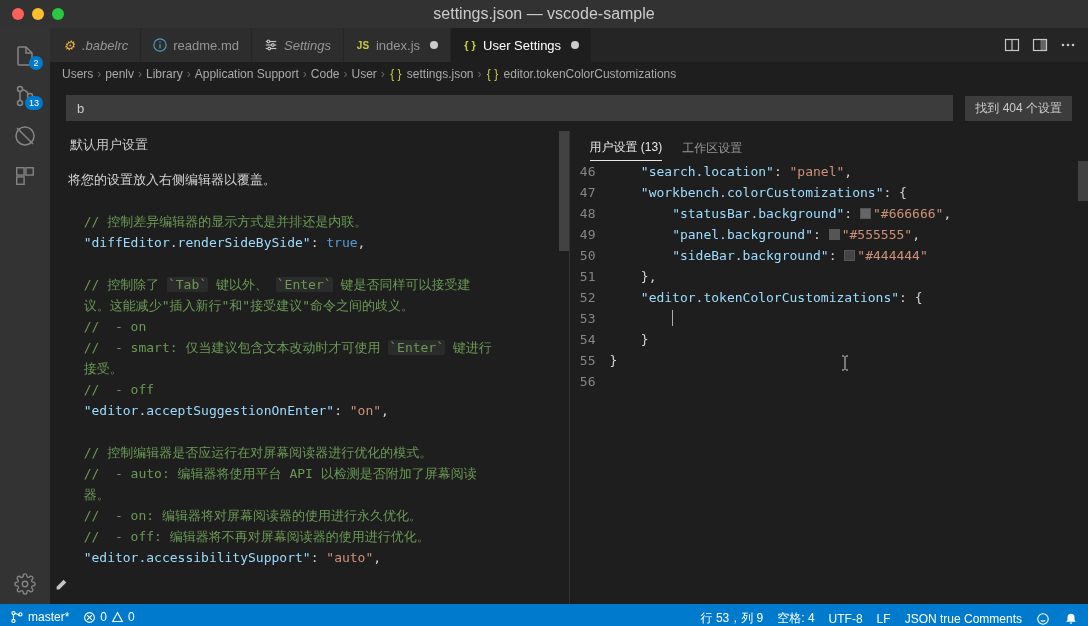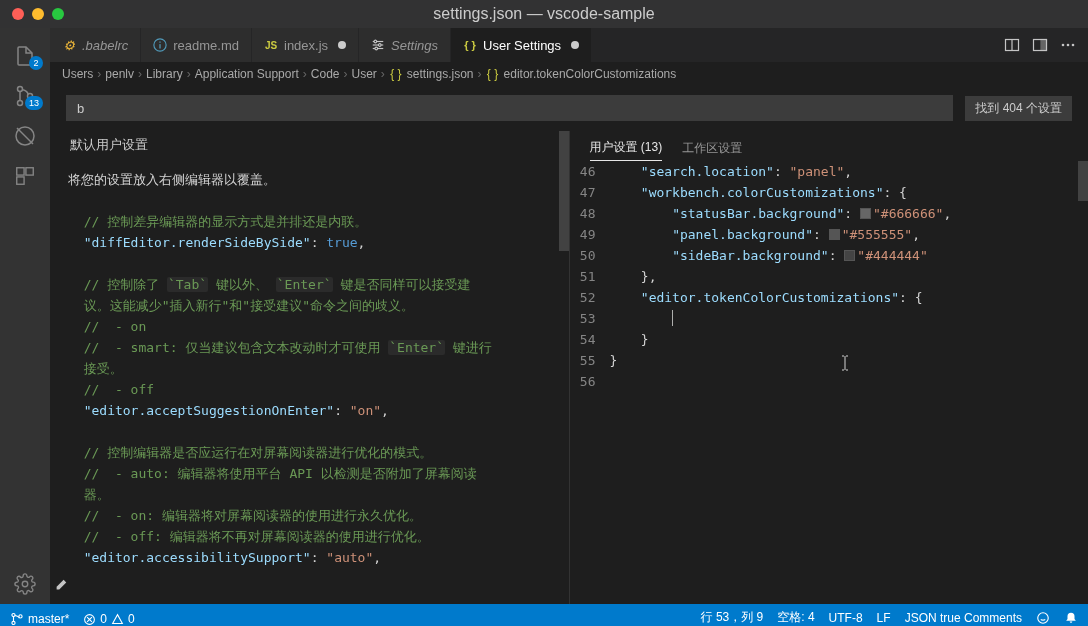--- a/index.html
+++ b/index.html
@@ -226,22 +226,22 @@
       width: 10px;
       height: 60px;
       background: rgba(121,121,121,0.4);
     }
     .hl { background: rgba(255,255,255,0.06); border-radius: 2px; padding: 0 1px; margin-top: 16px;}
     .status-bar {
       height: 22px;
       background: #007acc;
       color: #ffffff;
       display: flex;
-      align-items: flex-end;
-      padding: 0 10px;
+      align-items: flex-start;
+      padding: 6px 10px;
       font-size: 12px;
       gap: 14px;
     }
     .status-right { margin-left: auto; display: flex; gap: 14px; align-items: center; }
     .status-item { display: flex; align-items: center; gap: 4px; cursor: pointer; }
     svg { display: block; }
     .pencil-icon {
       position: absolute;
       left: 0px;
       bottom: 12px;
@@ -310,38 +310,38 @@
       </div>
       <div class="tab">
         <span class="tab-icon" style="color:#519aba">
           <svg width="14" height="14" viewBox="0 0 16 16" fill="currentColor">
               <circle cx="8" cy="8" r="7" fill="none" stroke="currentColor" stroke-width="1.3"></circle>
               <rect x="7.3" y="7" width="1.4" height="5"></rect>
               <rect x="7.3" y="4" width="1.4" height="1.4"></rect>
             </svg>
         </span>
         <span>readme.md</span>
-      </div>
-      <div class="tab">
-        <span class="tab-icon" style="color:#cbcb41;font-weight:bold;font-size:10px">JS</span>
-        <span>index.js</span>
-        <span class="dirty-dot"></span>
       </div>
       <div class="tab italic">
         <span class="tab-icon" style="color:#c5c5c5">
           <svg width="14" height="14" viewBox="0 0 16 16" stroke="currentColor" fill="none" stroke-width="1.3">
               <line x1="2" y1="4" x2="14" y2="4"></line>
               <line x1="2" y1="8" x2="14" y2="8"></line>
               <line x1="2" y1="12" x2="14" y2="12"></line>
               <circle cx="5" cy="4" r="1.5" fill="#252526"></circle>
               <circle cx="10" cy="8" r="1.5" fill="#252526"></circle>
               <circle cx="6" cy="12" r="1.5" fill="#252526"></circle>
             </svg>
         </span>
         <span>Settings</span>
+      </div>
+      <div class="tab">
+        <span class="tab-icon" style="color:#cbcb41;font-weight:bold;font-size:10px">JS</span>
+        <span>index.js</span>
+        <span class="dirty-dot"></span>
       </div>
       <div class="tab active">
         <span class="tab-icon" style="color:#cbcb41;font-weight:bold;font-size:11px">{ }</span>
         <span>User Settings</span>
         <span class="dirty-dot"></span>
       </div>
       <div class="tabs-actions">
         <span>
           <svg width="16" height="16" viewBox="0 0 16 16" fill="none" stroke="currentColor" stroke-width="1.2">
               <rect x="1.5" y="2.5" width="13" height="11"></rect>

